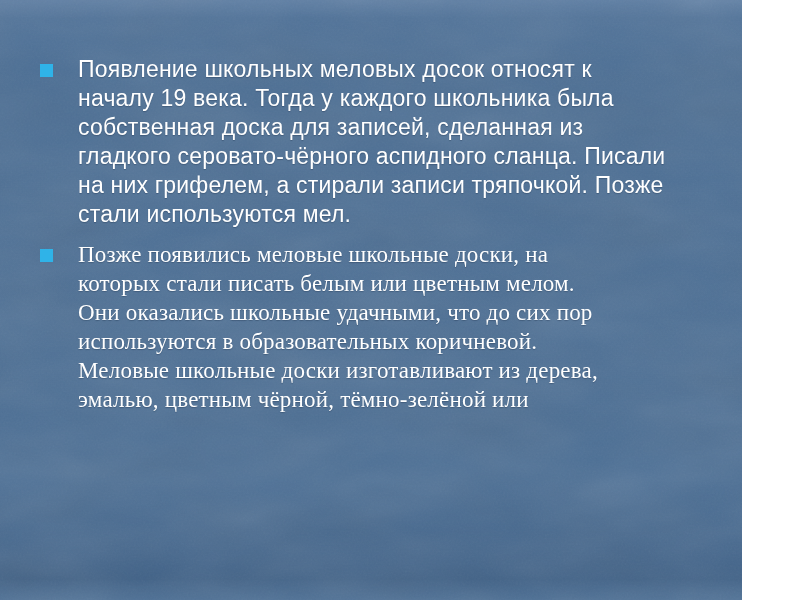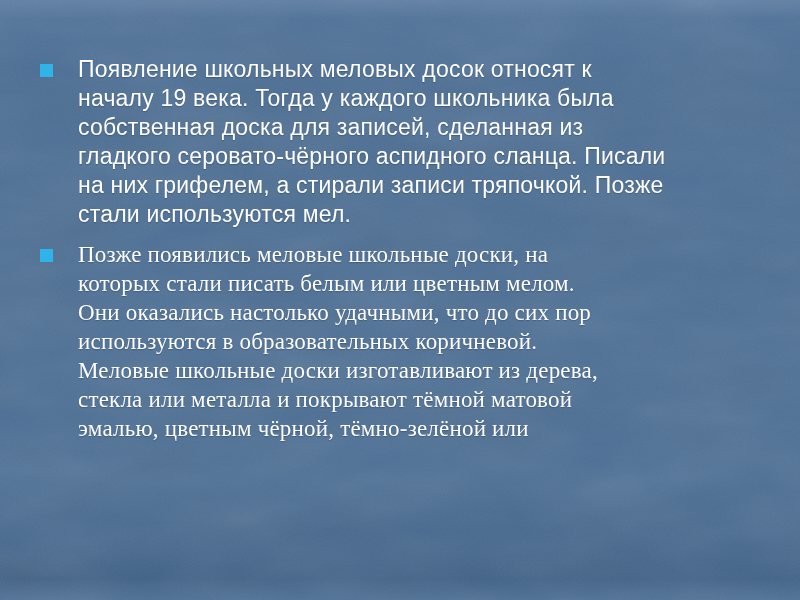--- a/index.html
+++ b/index.html
@@ -1,21 +1,21 @@
 <!DOCTYPE html>
 <html><head>
 <meta charset="utf-8">
 <style>
   html, body {
     margin: 0;
     padding: 0;
   }
   .slide {
     position: relative;
-    width: 800px;
+    width: 742px;
     height: 600px;
     overflow: hidden;
     background: linear-gradient(180deg,
       #5d7ea4 0%,
       #4e7198 3%,
       #4b6e94 15%,
       #4c6f95 80%,
       #44668c 93%,
       #3f6187 96.5%,
       #4c6f95 100%);
@@ -90,22 +90,21 @@
         <div>на них грифелем, а стирали записи тряпочкой. Позже</div>
         <div>стали используются мел.</div>
       </div>
     </div>
 
     <div class="bullet-item">
       <span class="marker"></span>
       <div class="text-block">
         <div>Позже появились меловые школьные доски, на</div>
         <div>которых стали писать белым или цветным мелом.</div>
-        <div>Они оказались настолько удачными, что до сих пор</div>
+        <div>Они оказались школьные удачными, что до сих пор</div>
         <div>используются в образовательных коричневой.</div>
         <div>Меловые школьные доски изготавливают из дерева,</div>
-        <div>стекла или металла и покрывают тёмной матовой</div>
         <div>эмалью, цветным чёрной, тёмно-зелёной или</div>
       </div>
     </div>
 
   </div>
 </div>
 
 </body></html>

